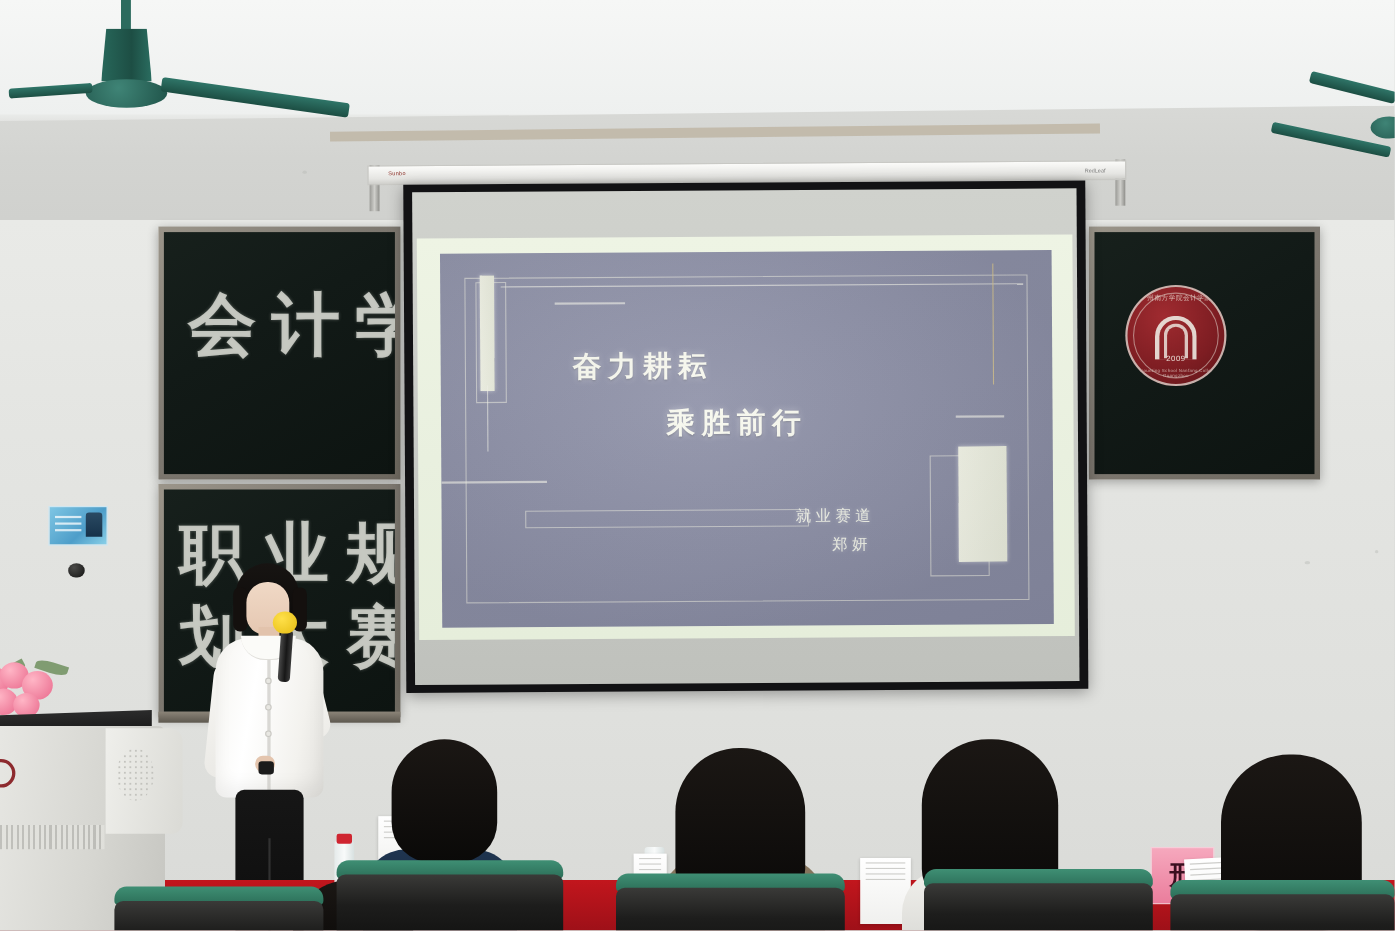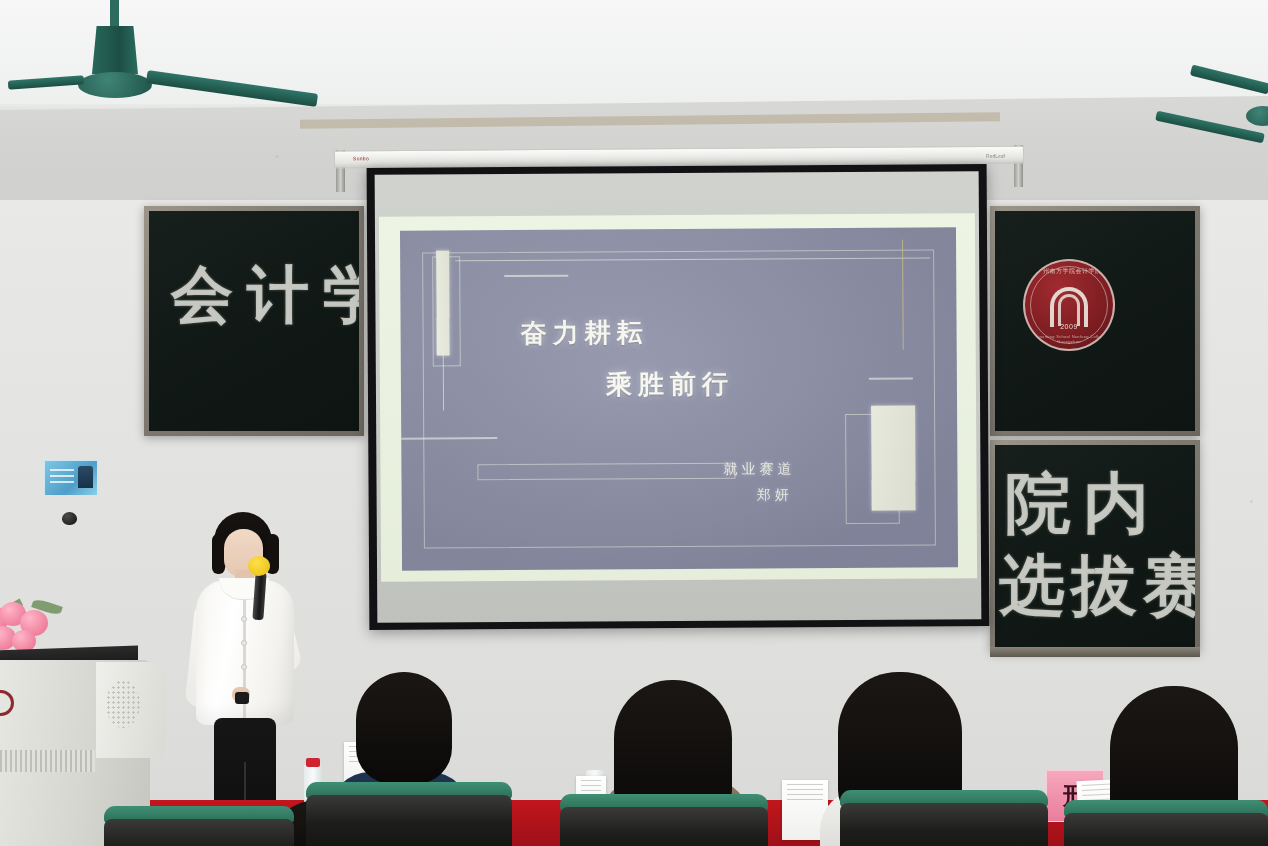--- a/index.html
+++ b/index.html
@@ -418,41 +418,40 @@
     <div class="roller-label" style="left:18px;top:4px;">Sunbo</div>
     <div class="roller-brand">RedLeaf</div>
   </div>
 
   <div class="bb-frame" style="left:144px;top:206px;width:220px;height:230px;">
     <div class="bb-inner">
       <div class="chalk" style="left:22px;top:42px;font-size:62px;letter-spacing:14px;">会计学院</div>
     </div>
   </div>
 
+  <div class="bb-frame" style="left:144px;top:440px;width:220px;height:212px;">
+    <div class="bb-inner">
+      <div class="chalk" style="left:14px;top:22px;font-size:60px;letter-spacing:16px;line-height:1.25;width:260px;white-space:normal;">职业规划大赛</div>
+    </div>
+    <div class="bb-tray"></div>
+  </div>
 
   <div class="bb-frame" style="left:990px;top:206px;width:210px;height:230px;">
     <div class="bb-inner">
       <div class="emblem" style="left:28px;top:48px;width:92px;height:92px;">
         <div class="emblem-ring"></div>
         <div class="emblem-cn">广州南方学院会计学院</div>
         <div class="emblem-arch"></div>
         <div class="emblem-arch2"></div>
         <div class="emblem-year">2009</div>
         <div class="emblem-en">Accounting School Nanfang College Guangzhou</div>
       </div>
     </div>
   </div>
 
-  <div class="bb-frame" style="left:990px;top:440px;width:210px;height:212px;">
-    <div class="bb-inner">
-      <div class="chalk" style="left:10px;top:14px;font-size:66px;letter-spacing:12px;">院内</div>
-      <div class="chalk" style="left:4px;top:96px;font-size:66px;letter-spacing:6px;">选拔赛</div>
-    </div>
-    <div class="bb-tray"></div>
-  </div>
 
   <div class="wall-card">
     <div class="lines">
         <i></i>
         <i></i>
         <i></i>
       </div>
     <div class="photo"></div>
   </div>
   <div class="wall-knob"></div>

